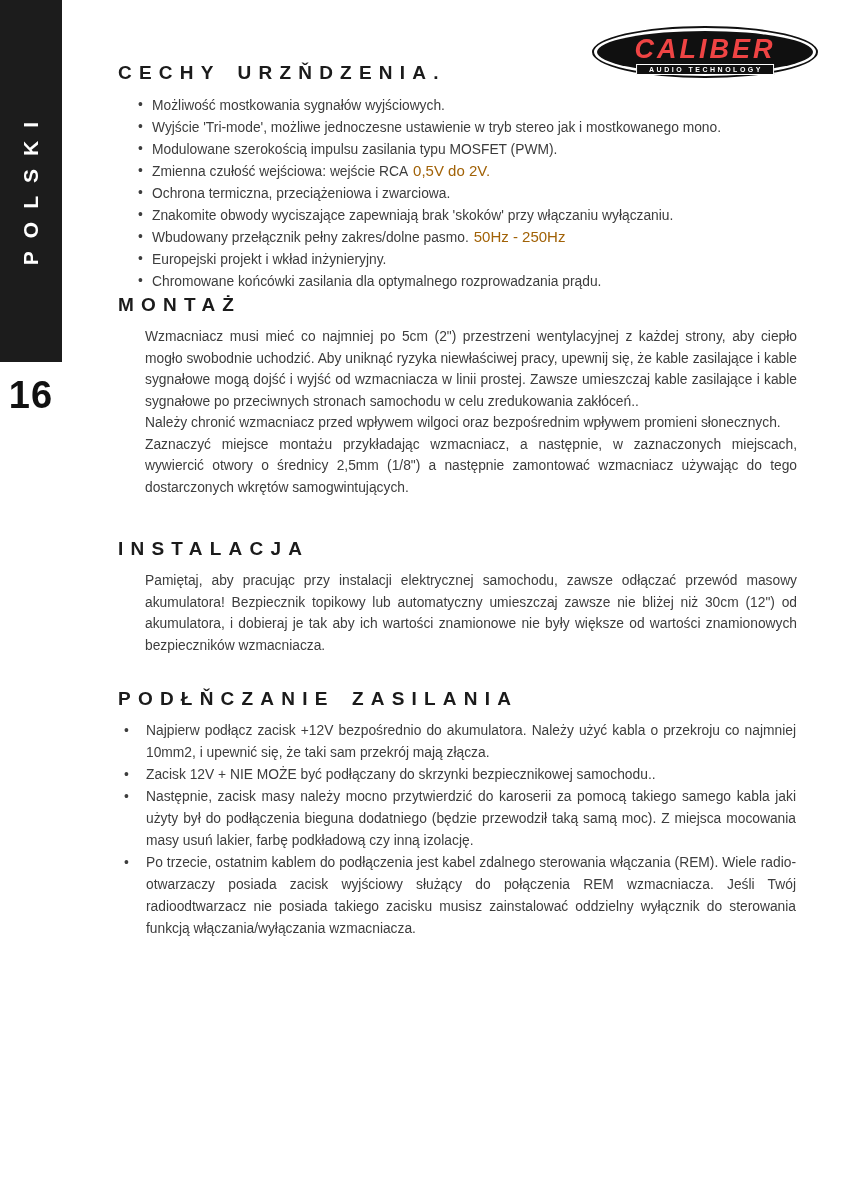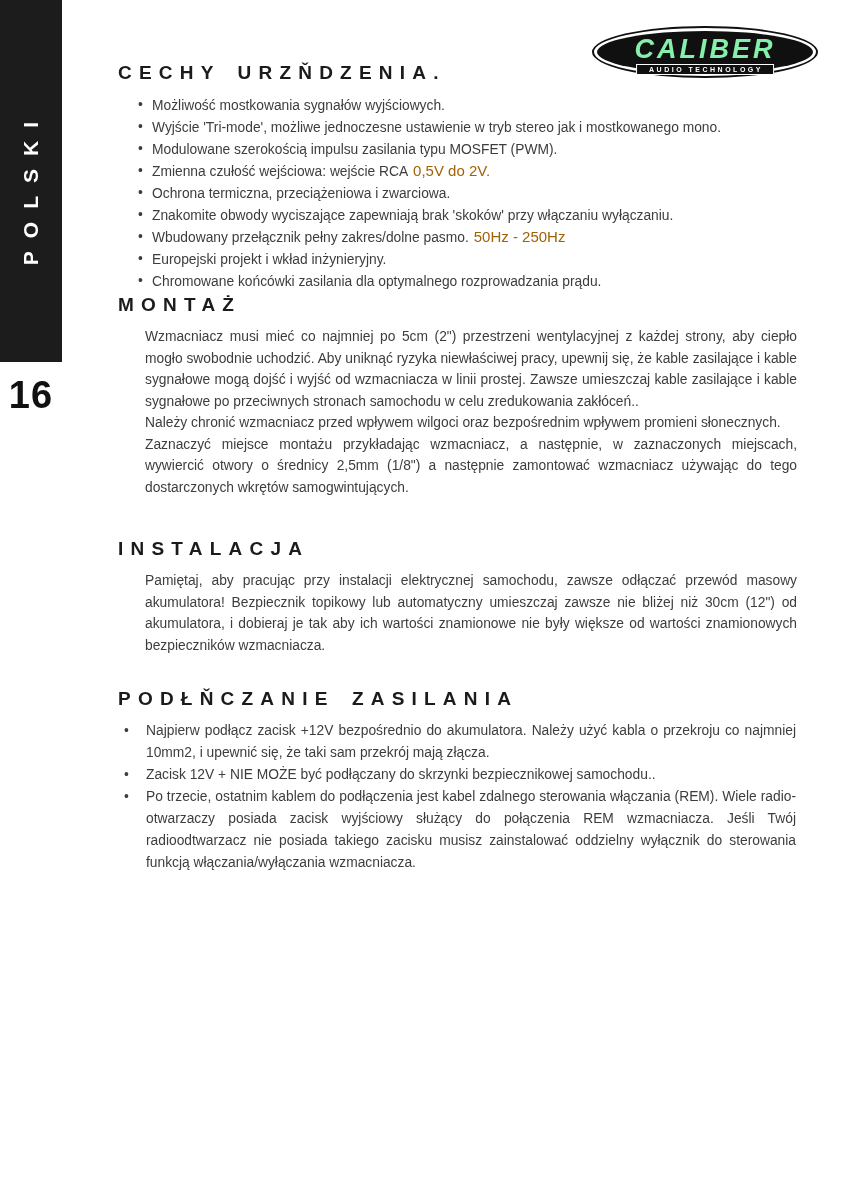--- a/index.html
+++ b/index.html
@@ -59,21 +59,21 @@
   }
   .logo-fill {
     width: 100%; height: 100%;
     background: #101010;
     border-radius: 50%;
     display: flex;
     align-items: center;
     justify-content: center;
   }
   .logo-brand {
-    color: #86efac;
+    color: #ef4444;
     font-style: italic;
     font-weight: bold;
     font-size: 27px;
     letter-spacing: 3px;
     padding-bottom: 6px;
   }
   .logo-tagline-box {
     position: absolute;
     bottom: 1px; left: 50%;
     transform: translateX(-50%);
@@ -204,17 +204,18 @@
 
     <h1 class="section-title mt-inst">INSTALACJA</h1>
     <div class="para-block body-text">
       <p>Pamiętaj, aby pracując przy instalacji elektrycznej samochodu, zawsze odłączać przewód masowy akumulatora! Bezpiecznik topikowy lub automatyczny umieszczaj zawsze nie bliżej niż 30cm (12") od akumulatora, i dobieraj je tak aby ich wartości znamionowe nie były większe od wartości znamionowych bezpieczników wzmacniacza.</p>
     </div>
 
     <h1 class="section-title mt-power">PODŁŇCZANIE ZASILANIA</h1>
     <ul class="power-list body-text">
       <li>Najpierw podłącz zacisk +12V bezpośrednio do akumulatora. Należy użyć kabla o przekroju co najmniej 10mm2, i upewnić się, że taki sam przekrój mają złącza.</li>
       <li>Zacisk 12V + NIE MOŻE być podłączany do skrzynki bezpiecznikowej samochodu..</li>
+      <li>Następnie, zacisk masy należy mocno przytwierdzić do karoserii za pomocą takiego samego kabla jaki użyty był do podłączenia bieguna dodatniego (będzie przewodził taką samą moc). Z miejsca mocowania masy usuń lakier, farbę podkładową czy inną izolację.</li>
       <li>Po trzecie, ostatnim kablem do podłączenia jest kabel zdalnego sterowania włączania (REM). Wiele radio-otwarzaczy posiada zacisk wyjściowy służący do połączenia REM wzmacniacza. Jeśli Twój radioodtwarzacz nie posiada takiego zacisku musisz zainstalować oddzielny wyłącznik do sterowania funkcją włączania/wyłączania wzmacniacza.</li>
     </ul>
 
   </div>
 </div>
 
 </body></html>

